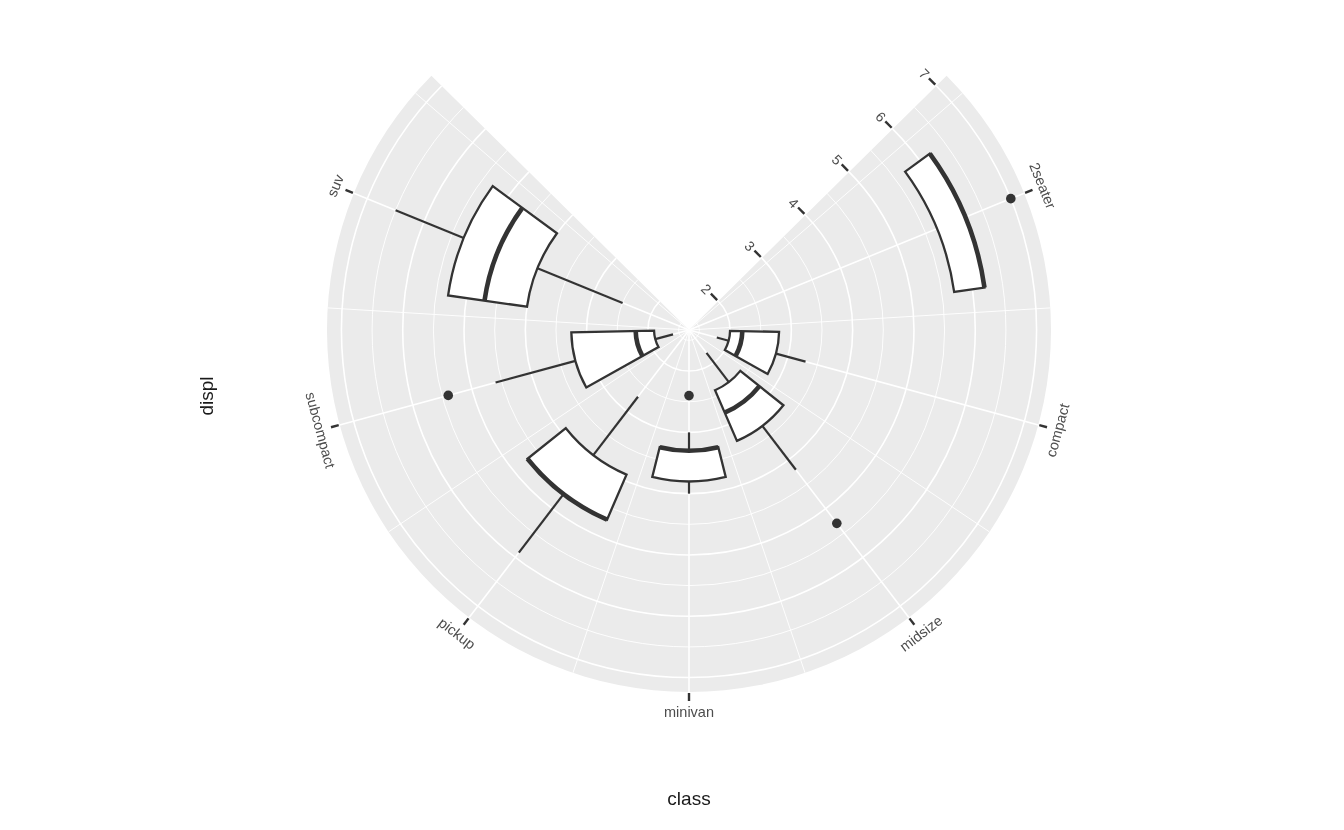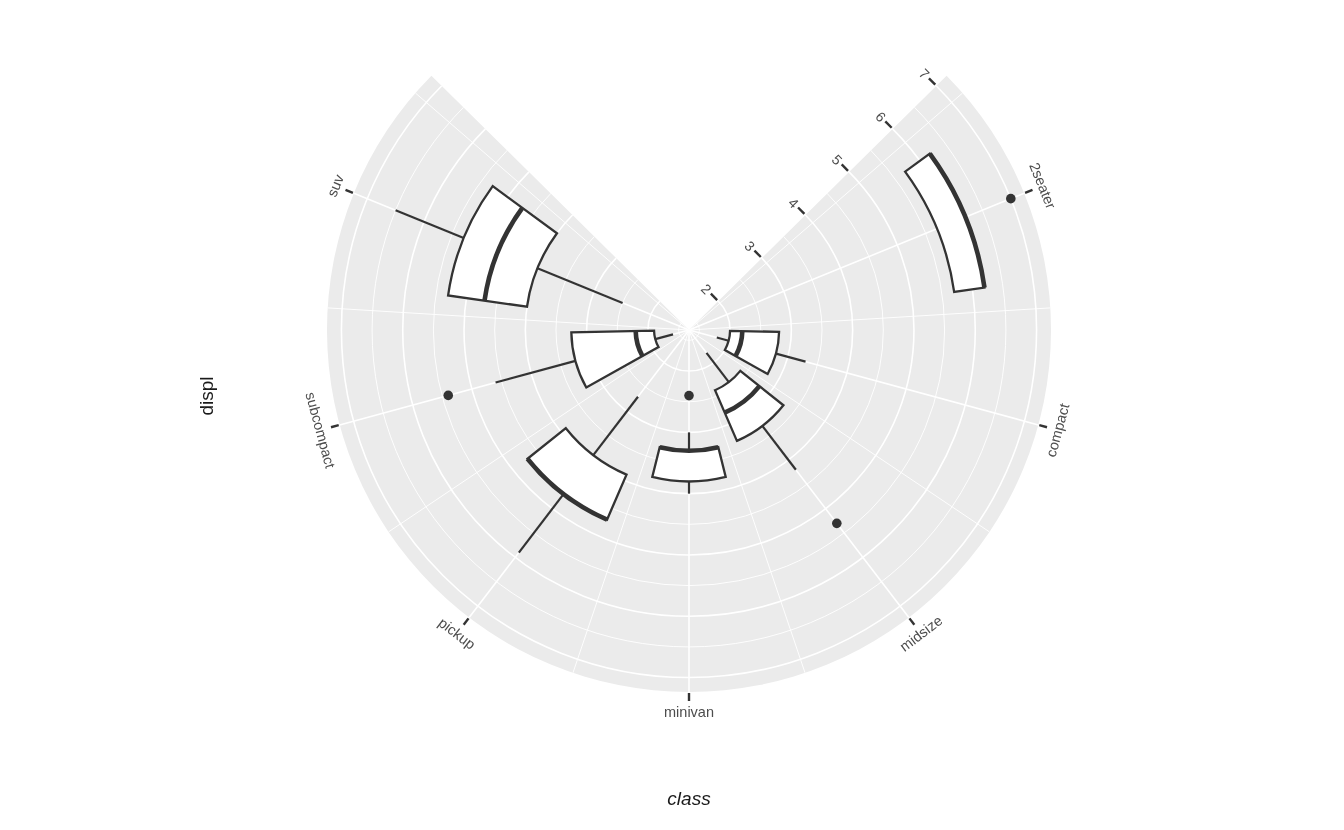--- a/index.html
+++ b/index.html
@@ -16,21 +16,20 @@
     color:#1a1a1a;
     white-space:nowrap;
   }
   .axis-title.y{
     left:207px;top:396px;
     transform:translate(-50%,-50%) rotate(-90deg);
   }
   .axis-title.x{
     left:689px;top:799px;
     transform:translate(-50%,-50%);
-    font-style:italic;
   }
 </style>
 </head>
 <body>
 
 <div id="figure">
   <svg id="chart" width="1344" height="830" viewBox="0 0 1344 830">
       <defs>
         <clipPath id="panelClip">
           <path d="M689.00,330.00 L946.58,75.64 A362,362 0 1 1 431.42,75.64 Z"></path>

